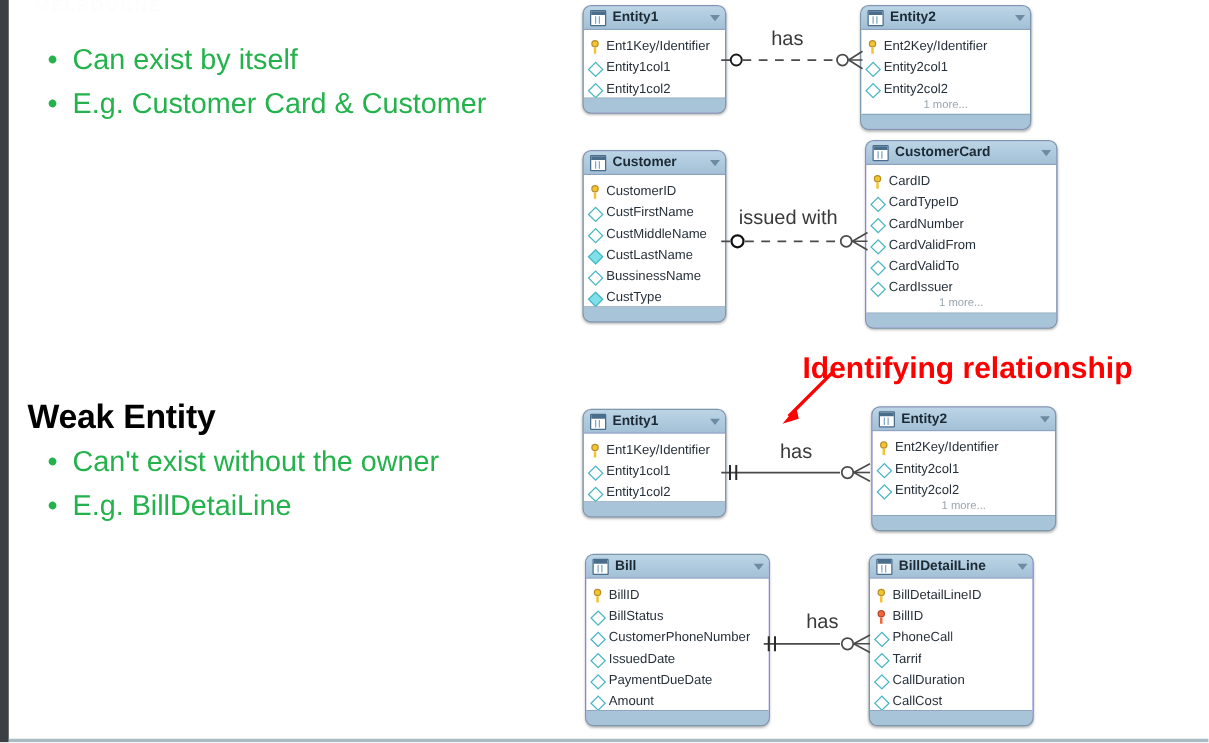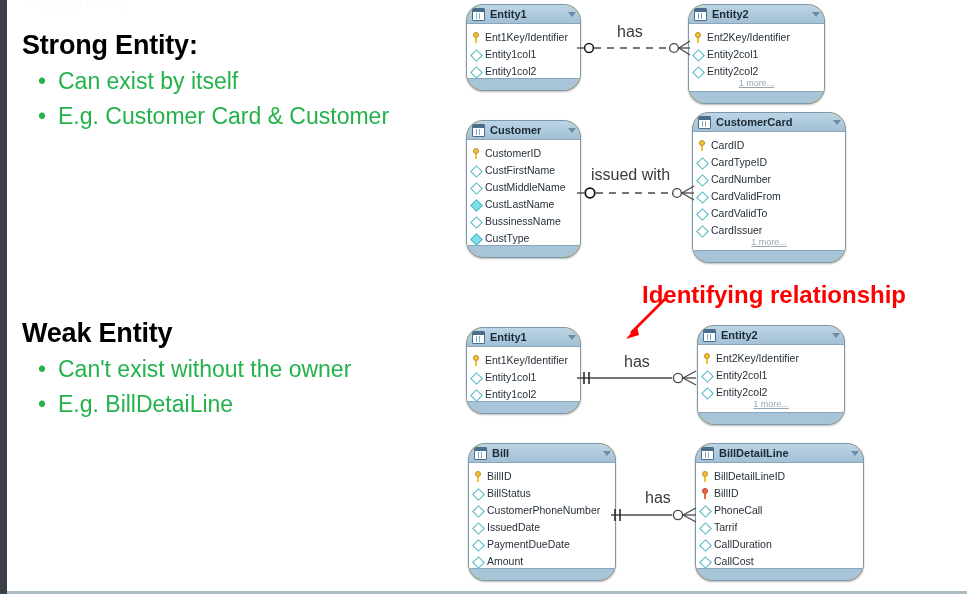--- a/index.html
+++ b/index.html
@@ -69,22 +69,22 @@
     position: absolute;
     font-size: 24px;
     color: #ff0000;
     white-space: nowrap;
   }
   .annot-arrow { position: absolute; }
   
   .er-table {
     position: absolute;
     border: 1px solid #7d98ab;
-    border-radius: 17px;
-    background: #eab308;
+    border-radius: 7px;
+    background: #c4b5fd;
     box-shadow: 0 1px 2px rgba(0,0,0,0.28);
     overflow: hidden;
     box-sizing: border-box;
   }
   .er-head {
     height: 18px;
     display: flex;
     align-items: center;
     padding: 0 4px 0 5px;
     background: linear-gradient(to bottom, #bcd5e6 0%, #a3c0d6 100%);
@@ -180,21 +180,20 @@
     background: #ffffff;
     box-sizing: border-box;
   }
   .dia.filled { background: #7fe0ea; }
   .er-more {
     text-align: center;
     font-size: 9px;
     color: #98a5ae;
     height: 13px;
     line-height: 13px;
-    text-decoration: underline;
   }
   .er-foot { height: 11px; background: #a8c4d8; }
   
   .rel { position: absolute; }
   .rel-label {
     position: absolute;
     font-size: 16px;
     color: #3a3a3a;
     white-space: nowrap;
   }
@@ -203,21 +202,20 @@
 <body>
 
 <div id="slide">
 
   <div class="left-rail"></div>
   <div class="bottom-rule"></div>
 
   <div class="watermark">MELBOURNE</div>
 
   <div class="section" style="top:30px;">
-    <h2 class="section-title">Strong Entity:</h2>
     <ul class="bullets">
       <li>
         <span class="dot">•</span>
         <span>Can exist by itself</span>
       </li>
       <li>
         <span class="dot">•</span>
         <span>E.g. Customer Card &amp; Customer</span>
       </li>
     </ul>
@@ -436,21 +434,21 @@
           <span class="lbl">PaymentDueDate</span>
         </div>
       <div class="er-row">
           <span class="dia"></span>
           <span class="lbl">Amount</span>
         </div>
     </div>
     <div class="er-foot"></div>
   </div>
 
-  <div class="er-table" style="left:695px; top:443px; width:169px;">
+  <div class="er-table" style="left:695px; top:443px; width:132px;">
     <div class="er-head">
       <span class="tbl-icon"></span>
       <span class="er-title">BillDetaiILine</span>
       <span class="caret"></span>
     </div>
     <div class="er-body">
       <div class="er-row">
           <span class="key"></span>
           <span class="lbl">BillDetailLineID</span>
         </div>

